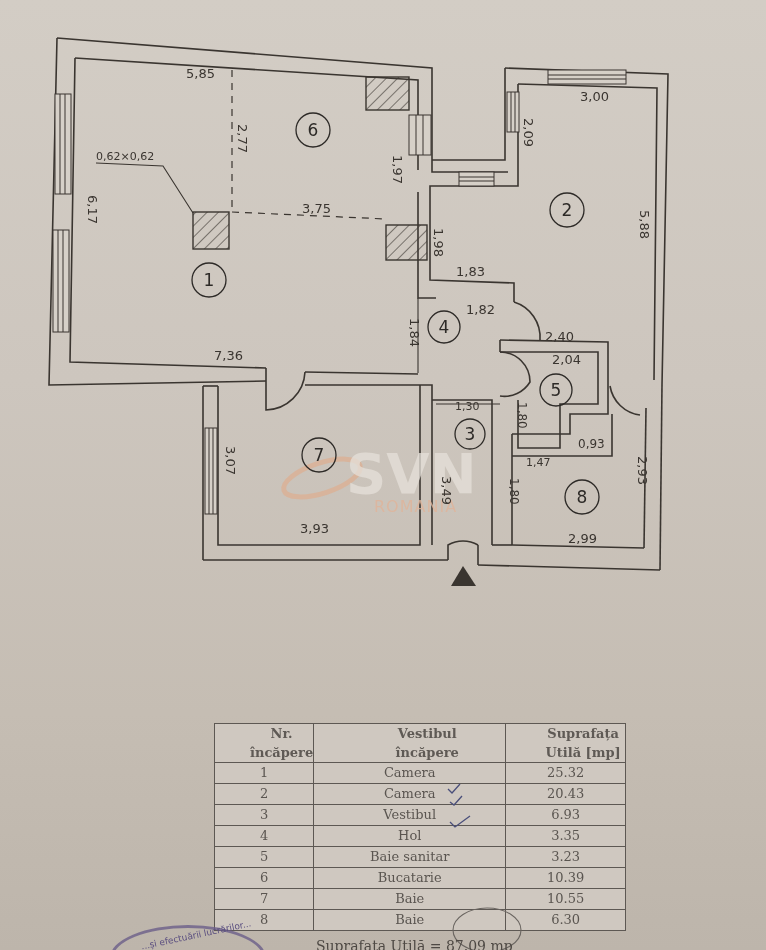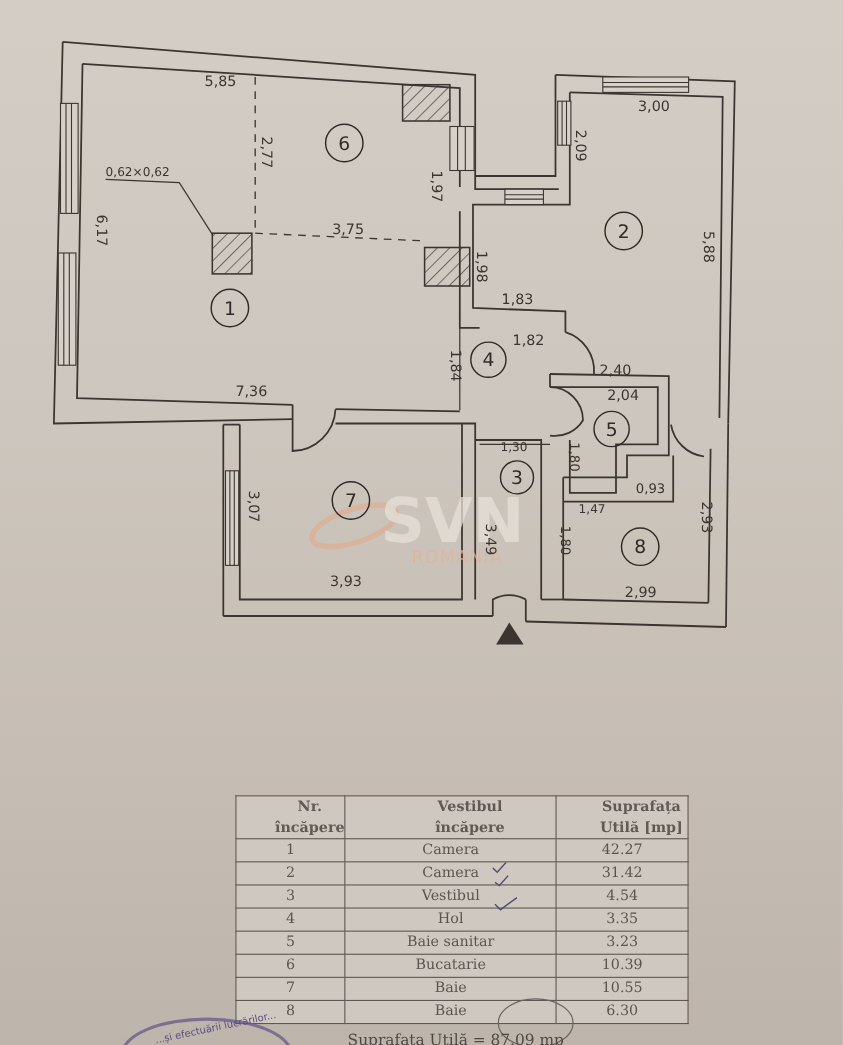--- a/index.html
+++ b/index.html
@@ -205,31 +205,31 @@
     <tr>
       <th><span>Nr.</span><br><span>încăpere</span></th>
       <th><span>Vestibul</span><br><span>încăpere</span></th>
       <th><span>Suprafața</span><br><span>Utilă [mp]</span></th>
     </tr>
   </thead>
   <tbody>
     <tr>
         <td class="c1">1</td>
         <td class="c2">Camera</td>
-        <td>42.27</td>
+        <td>25.32</td>
       </tr>
     <tr>
         <td class="c1">2</td>
         <td class="c2">Camera</td>
-        <td>31.42</td>
+        <td>20.43</td>
       </tr>
     <tr>
         <td class="c1">3</td>
         <td class="c2">Vestibul</td>
-        <td>4.54</td>
+        <td>6.93</td>
       </tr>
     <tr>
         <td class="c1">4</td>
         <td class="c2">Hol</td>
         <td>3.35</td>
       </tr>
     <tr>
         <td class="c1">5</td>
         <td class="c2">Baie sanitar</td>
         <td>3.23</td>

